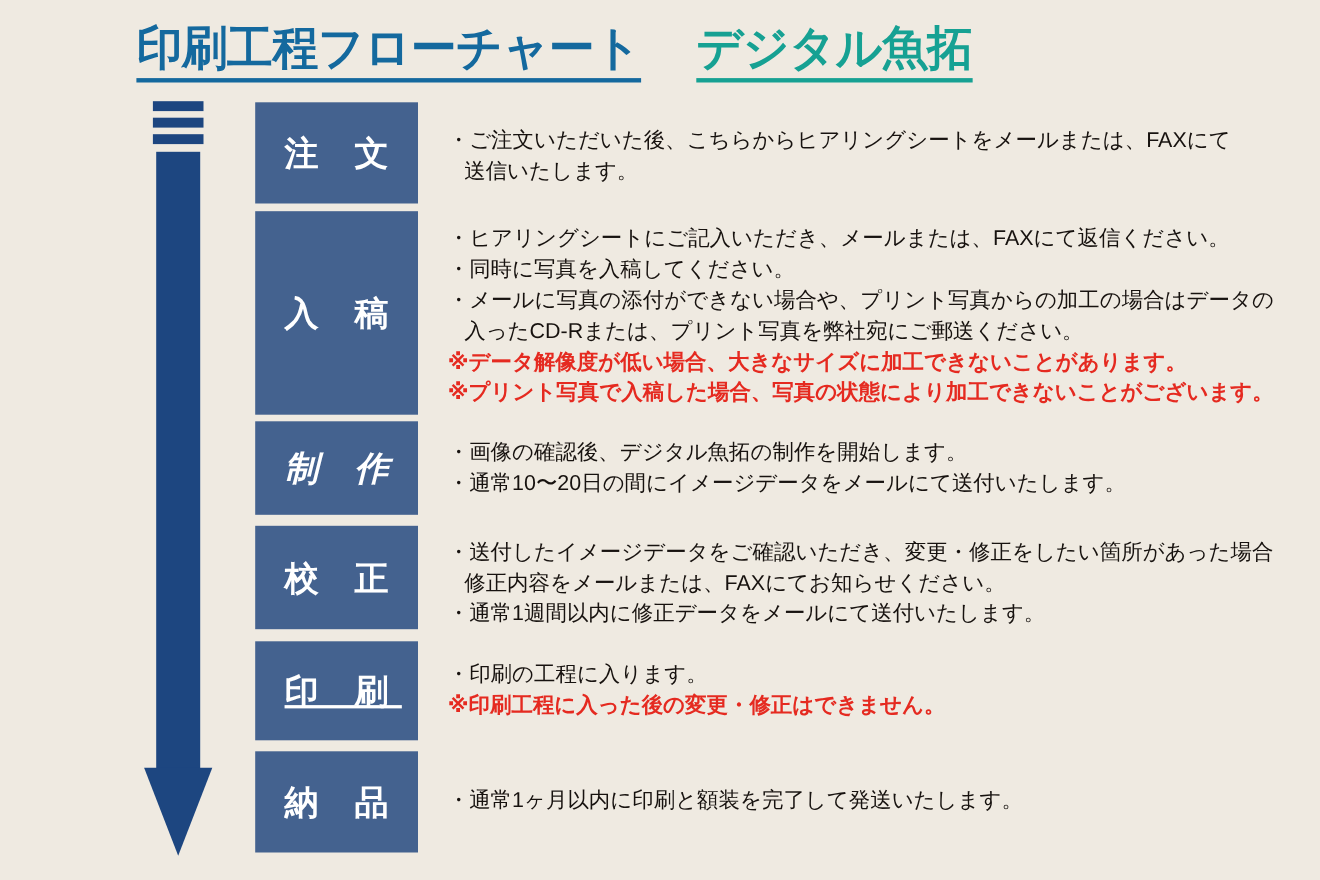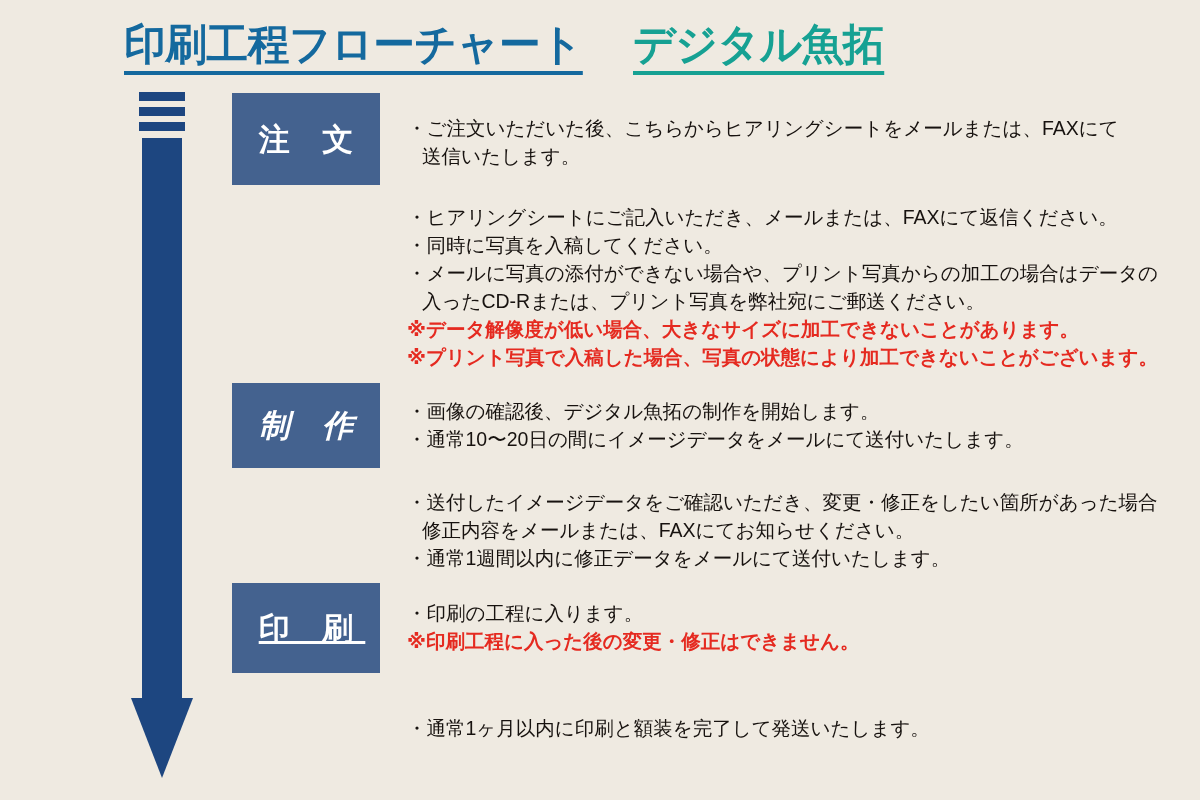--- a/index.html
+++ b/index.html
@@ -194,20 +194,23 @@
       <div class="stage-box">
         <span class="stage-label">注 文</span>
       </div>
       <div class="stage-text">
         <div class="text-line">・ご注文いただいた後、こちらからヒアリングシートをメールまたは、FAXにて</div>
         <div class="text-line indent">送信いたします。</div>
       </div>
     </div>
 
     <div class="row row-2">
+      <div class="stage-box">
+        <span class="stage-label">入 稿</span>
+      </div>
       <div class="stage-text">
         <div class="text-line">・ヒアリングシートにご記入いただき、メールまたは、FAXにて返信ください。</div>
         <div class="text-line">・同時に写真を入稿してください。</div>
         <div class="text-line">・メールに写真の添付ができない場合や、プリント写真からの加工の場合はデータの</div>
         <div class="text-line indent">入ったCD-Rまたは、プリント写真を弊社宛にご郵送ください。</div>
         <div class="text-line warn">※データ解像度が低い場合、大きなサイズに加工できないことがあります。</div>
         <div class="text-line warn">※プリント写真で入稿した場合、写真の状態により加工できないことがございます。</div>
       </div>
     </div>
 
@@ -215,37 +218,43 @@
       <div class="stage-box">
         <span class="stage-label">制 作</span>
       </div>
       <div class="stage-text">
         <div class="text-line">・画像の確認後、デジタル魚拓の制作を開始します。</div>
         <div class="text-line">・通常10〜20日の間にイメージデータをメールにて送付いたします。</div>
       </div>
     </div>
 
     <div class="row row-4">
+      <div class="stage-box">
+        <span class="stage-label">校 正</span>
+      </div>
       <div class="stage-text">
         <div class="text-line">・送付したイメージデータをご確認いただき、変更・修正をしたい箇所があった場合</div>
         <div class="text-line indent">修正内容をメールまたは、FAXにてお知らせください。</div>
         <div class="text-line">・通常1週間以内に修正データをメールにて送付いたします。</div>
       </div>
     </div>
 
     <div class="row row-5">
       <div class="stage-box">
         <span class="stage-label">印 刷</span>
       </div>
       <div class="stage-text">
         <div class="text-line">・印刷の工程に入ります。</div>
         <div class="text-line warn">※印刷工程に入った後の変更・修正はできません。</div>
       </div>
     </div>
 
     <div class="row row-6">
+      <div class="stage-box">
+        <span class="stage-label">納 品</span>
+      </div>
       <div class="stage-text">
         <div class="text-line">・通常1ヶ月以内に印刷と額装を完了して発送いたします。</div>
       </div>
     </div>
 
   </div>
 </div>
 
 </body></html>

